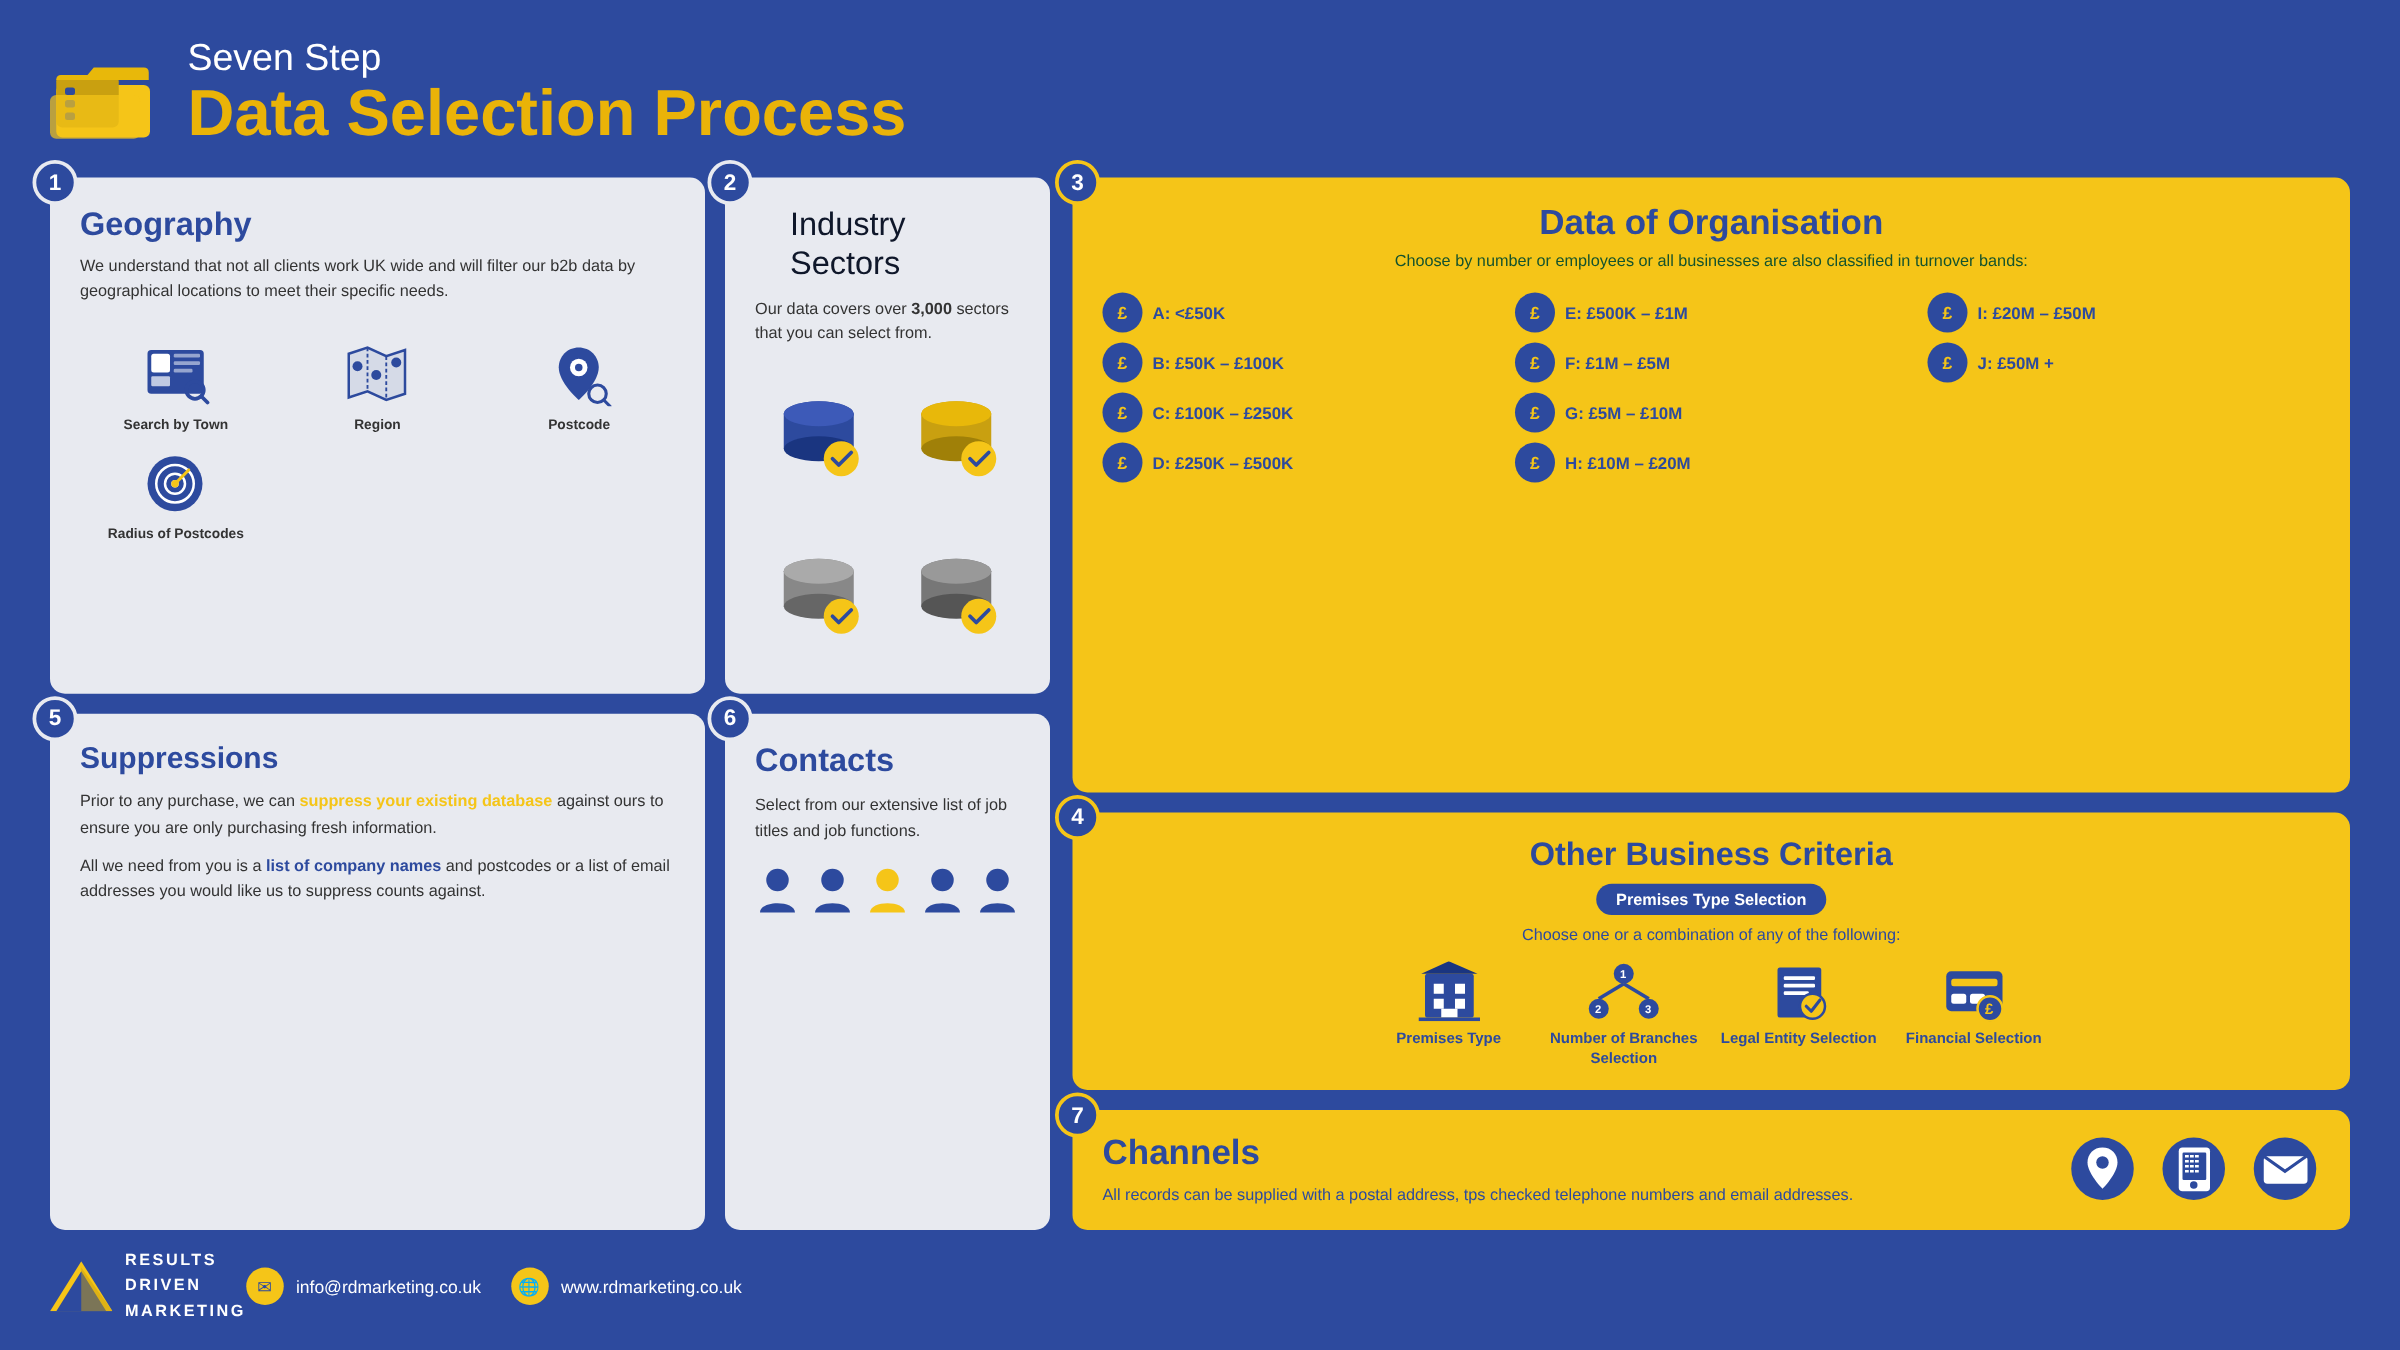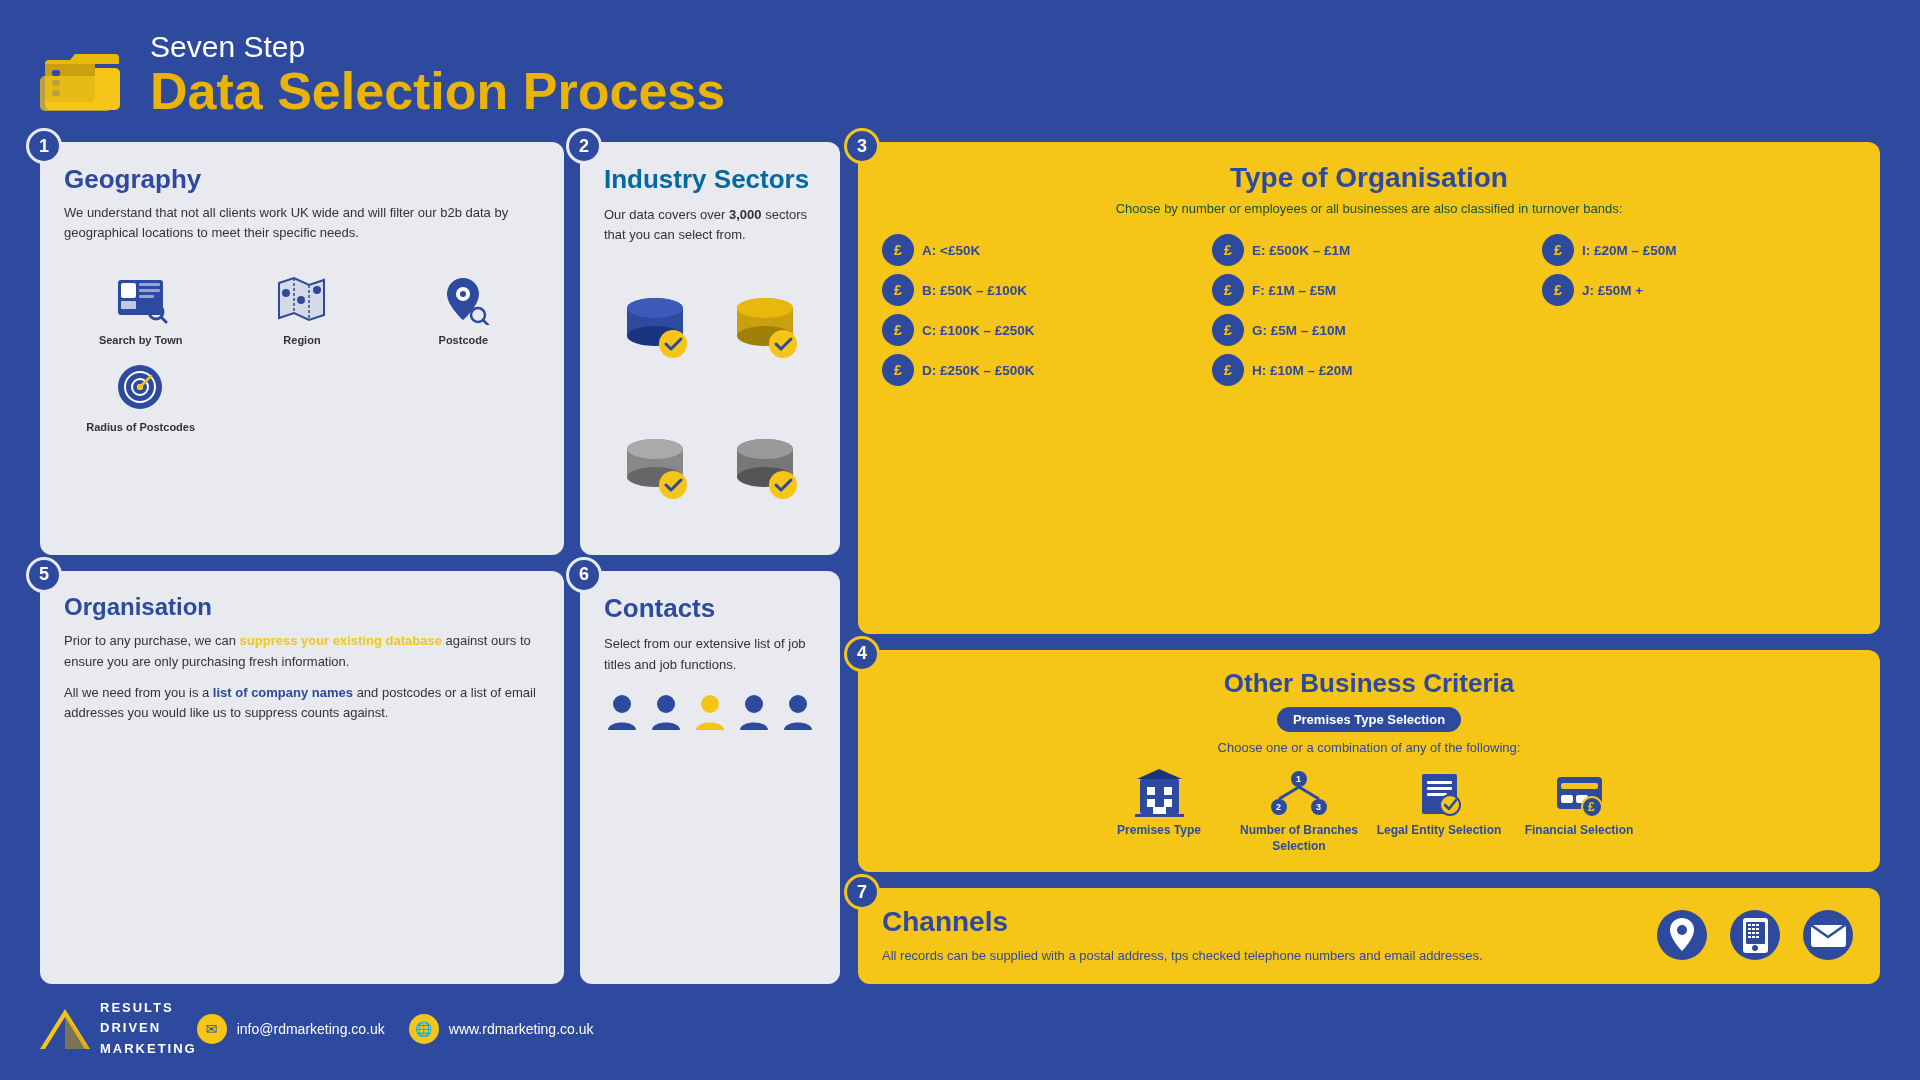--- a/index.html
+++ b/index.html
@@ -152,25 +152,26 @@
 
     
     .card-industry {
       width: 260px;
       flex-shrink: 0;
       display: flex;
       flex-direction: column;
     }
 
     .card-industry h3 {
-      color: #0369a1;
+      color: #0f172a;
       font-size: 26px;
-      font-weight: 700;
+      font-weight: 400;
       line-height: 1.2;
       margin-bottom: 10px;
+      margin-left: 28px;
     }
 
     .card-industry p {
       color: #333;
       font-size: 13px;
       line-height: 1.5;
     }
 
     .card-industry p strong {
       font-weight: 900;
@@ -608,21 +609,21 @@
               </svg>
             </div>
           </div>
         </div>
       </div>
 
       <div class="bottom-row">
 
         <div class="card card-suppressions">
           <div class="card-number">5</div>
-          <h3>Organisation</h3>
+          <h3>Suppressions</h3>
           <p>Prior to any purchase, we can <span class="highlight">suppress your existing database</span> against ours to ensure you are only purchasing fresh information.</p>
           <p>All we need from you is a <span class="highlight-blue">list of company names</span> and postcodes or a list of email addresses you would like us to suppress counts against.</p>
         </div>
 
         <div class="card card-contacts">
           <div class="card-number">6</div>
           <h3>Contacts</h3>
           <p>Select from our extensive list of job titles and job functions.</p>
           <div class="contact-icons">
 
@@ -652,21 +653,21 @@
             </svg>
           </div>
         </div>
       </div>
     </div>
 
     <div class="right-col">
 
       <div class="card-size">
         <div class="card-number" style="background:#2d4a9e; border-color:#f5c518;">3</div>
-        <h3>Type of Organisation</h3>
+        <h3>Data of Organisation</h3>
         <p class="subtitle">Choose by number or employees or all businesses are also classified in turnover bands:</p>
         <div class="size-grid">
 
           <div class="size-item">
             <div class="size-icon">£</div>
             <span>A: &lt;£50K</span>
           </div>
 
           <div class="size-item">
             <div class="size-icon">£</div>

